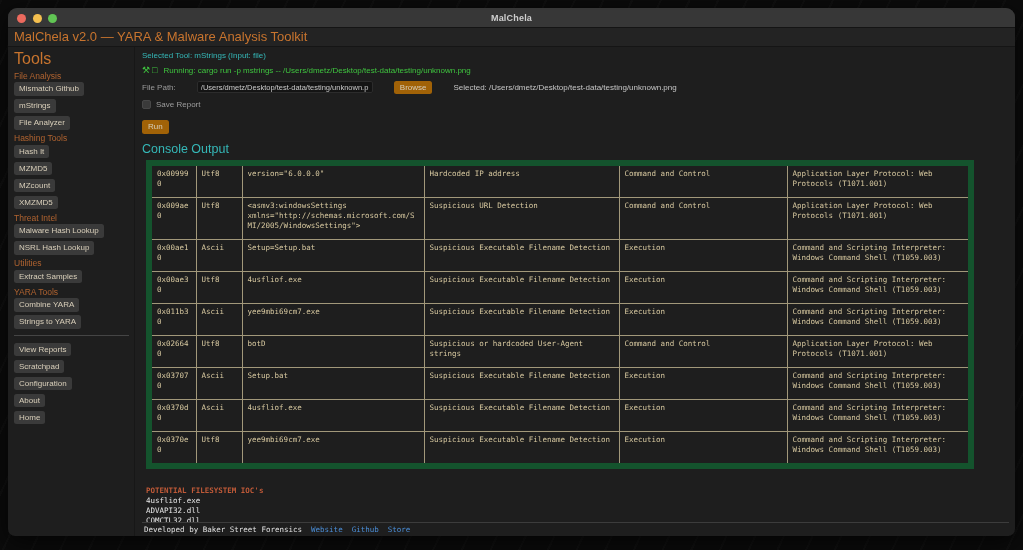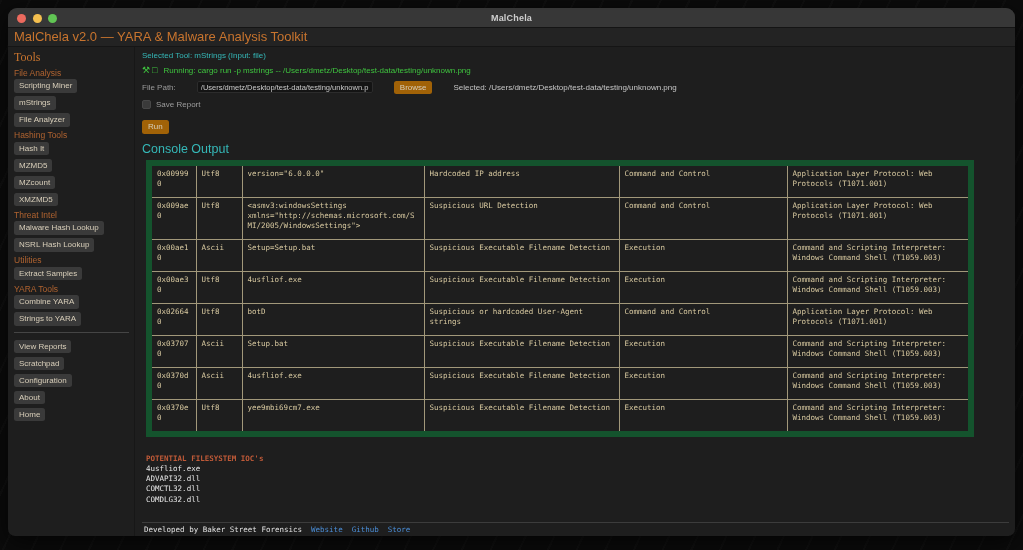--- a/index.html
+++ b/index.html
@@ -21,21 +21,21 @@
     display:flex; align-items:center; justify-content:center; border-bottom:1px solid #141414; }
   .lights { position:absolute; left:9px; top:6px; display:flex; gap:6.5px; }
   .light { width:9px; height:9px; border-radius:50%; }
   .titlebar-title { color:#cfcfcf; font-size:9px; font-weight:bold; letter-spacing:.2px; }
   
   .app-header { flex:0 0 19px; background:#232323; border-bottom:1px solid #151515; padding:1px 6px 2px; }
   .app-header .h1 { font-size:13px; font-weight:400; }
   
   .content { flex:1; display:flex; min-height:0; }
   .sidebar { width:127px; flex:0 0 127px; padding:2px 4px 0 5px; border-right:1px solid #171717; overflow:hidden; }
-  .sidebar-title { font-size:12px; margin:1px 0 2px 1px;font-family:Liberation Serif, serif; }
+  .sidebar-title { font-size:16px; margin:1px 0 2px 1px; }
   .side-label { font-size:8.5px; margin:2.5px 0 1.5px 1px; }
   .side-btn { display:block; width:max-content; background:#3a3a3a; color:#d9cfba;
     font-size:8px; line-height:9px; padding:2px 5px 2.5px; border-radius:2.5px;
     border:none; margin:0 0 3.5px 1px; font-family:inherit; text-align:left; }
   .side-divider { border:none; border-top:1px solid #454545; margin:6px 1px 7px 1px; }
   
   .main { flex:1; min-width:0; display:flex; flex-direction:column; padding:4px 6px 0 7px; }
   .selected-tool { font-size:8px; }
   .running-line { font-size:8px; margin-top:5px; display:flex; align-items:center; gap:4px; }
   .running-icons { font-size:9px; letter-spacing:2px; }
@@ -84,21 +84,21 @@
 
   <div class="app-header">
     <div class="h1" id="app-h1" style="color: rgb(200, 116, 46);">MalChela v2.0 — YARA &amp; Malware Analysis Toolkit</div>
   </div>
 
   <div class="content">
     <div class="sidebar">
       <div class="sidebar-title" id="sidebar-title" style="color: rgb(200, 116, 46);">Tools</div>
       <div id="sidebar-sections">
           <div class="side-label" style="color: rgb(176, 99, 48);">File Analysis</div>
-          <button class="side-btn">Scripting Miner</button>
+          <button class="side-btn">Mismatch Github</button>
           <button class="side-btn">mStrings</button>
           <button class="side-btn">File Analyzer</button>
           <div class="side-label" style="color: rgb(176, 99, 48);">Hashing Tools</div>
           <button class="side-btn">Hash It</button>
           <button class="side-btn">MZMD5</button>
           <button class="side-btn">MZcount</button>
           <button class="side-btn">XMZMD5</button>
           <div class="side-label" style="color: rgb(176, 99, 48);">Threat Intel</div>
           <button class="side-btn">Malware Hash Lookup</button>
           <button class="side-btn">NSRL Hash Lookup</button>
@@ -181,20 +181,28 @@
               </tr>
               <tr>
                 <td>0x00ae30</td>
                 <td>Utf8</td>
                 <td>4usfliof.exe</td>
                 <td>Suspicious Executable Filename Detection</td>
                 <td>Execution</td>
                 <td>Command and Scripting Interpreter: Windows Command Shell (T1059.003)</td>
               </tr>
               <tr>
+                <td>0x011b30</td>
+                <td>Ascii</td>
+                <td>yee9mbi69cm7.exe</td>
+                <td>Suspicious Executable Filename Detection</td>
+                <td>Execution</td>
+                <td>Command and Scripting Interpreter: Windows Command Shell (T1059.003)</td>
+              </tr>
+              <tr>
                 <td>0x026640</td>
                 <td>Utf8</td>
                 <td>botD</td>
                 <td>Suspicious or hardcoded User-Agent strings</td>
                 <td>Command and Control</td>
                 <td>Application Layer Protocol: Web Protocols (T1071.001)</td>
               </tr>
               <tr>
                 <td>0x037070</td>
                 <td>Ascii</td>

